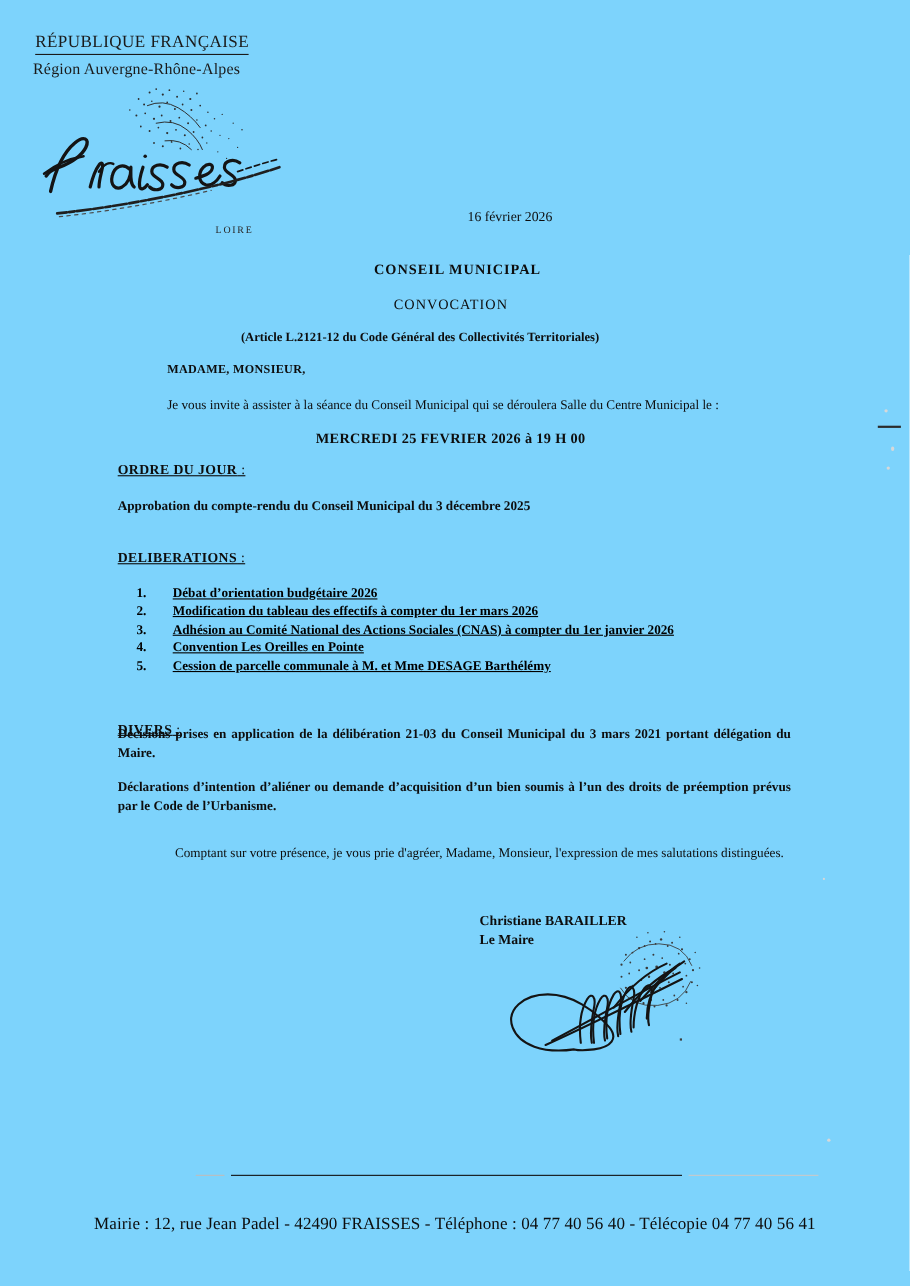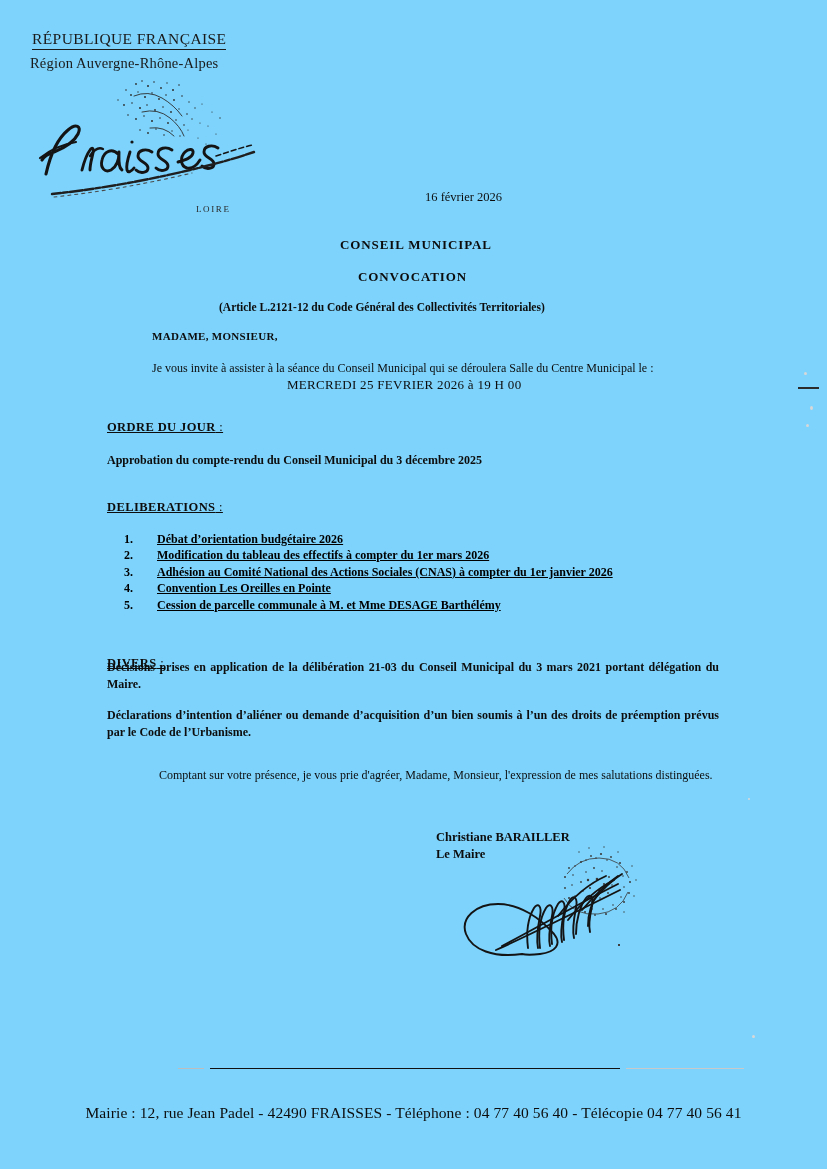--- a/index.html
+++ b/index.html
@@ -85,21 +85,21 @@
     left: 340px;
     top: 237px;
     font-size: 13px;
     font-weight: bold;
     letter-spacing: 0.9px;
   }
   .title-convocation {
     left: 358px;
     top: 269px;
     font-size: 13px;
-    font-weight: bold;
+    font-weight: normal;
     letter-spacing: 0.9px;
   }
   .article-ref {
     left: 219px;
     top: 301px;
     font-size: 11.5px;
     font-weight: bold;
   }
   .salutation {
     left: 152px;
@@ -109,23 +109,23 @@
     letter-spacing: 0.3px;
   }
   .invite {
     left: 152px;
     top: 361px;
     font-size: 12px;
     width: 580px;
   }
   .meeting {
     left: 287px;
-    top: 377px;
+    top: 391px;
     font-size: 13px;
-    font-weight: normal;
+    font-weight: bold;
     letter-spacing: 0.3px;
   }
 
   .section-head {
     font-size: 12.5px;
     font-weight: bold;
     text-decoration: underline;
     letter-spacing: 0.4px;
   }
   .section-head .colon {

